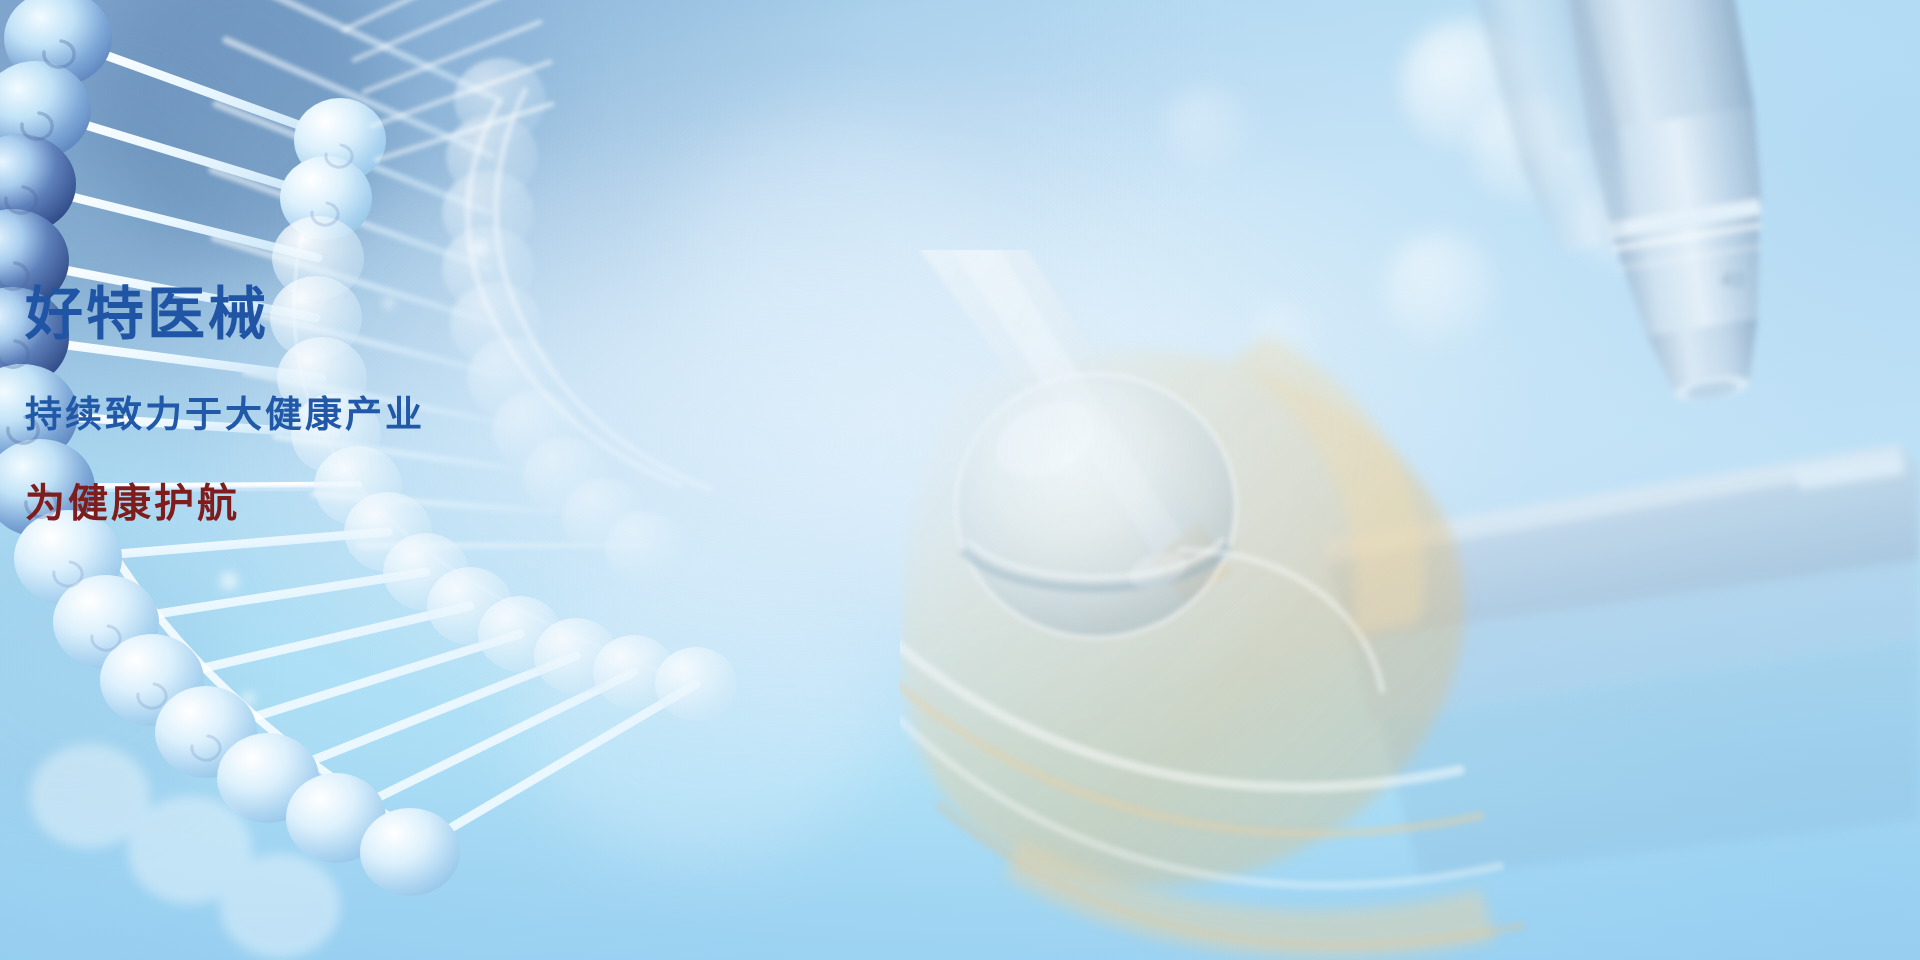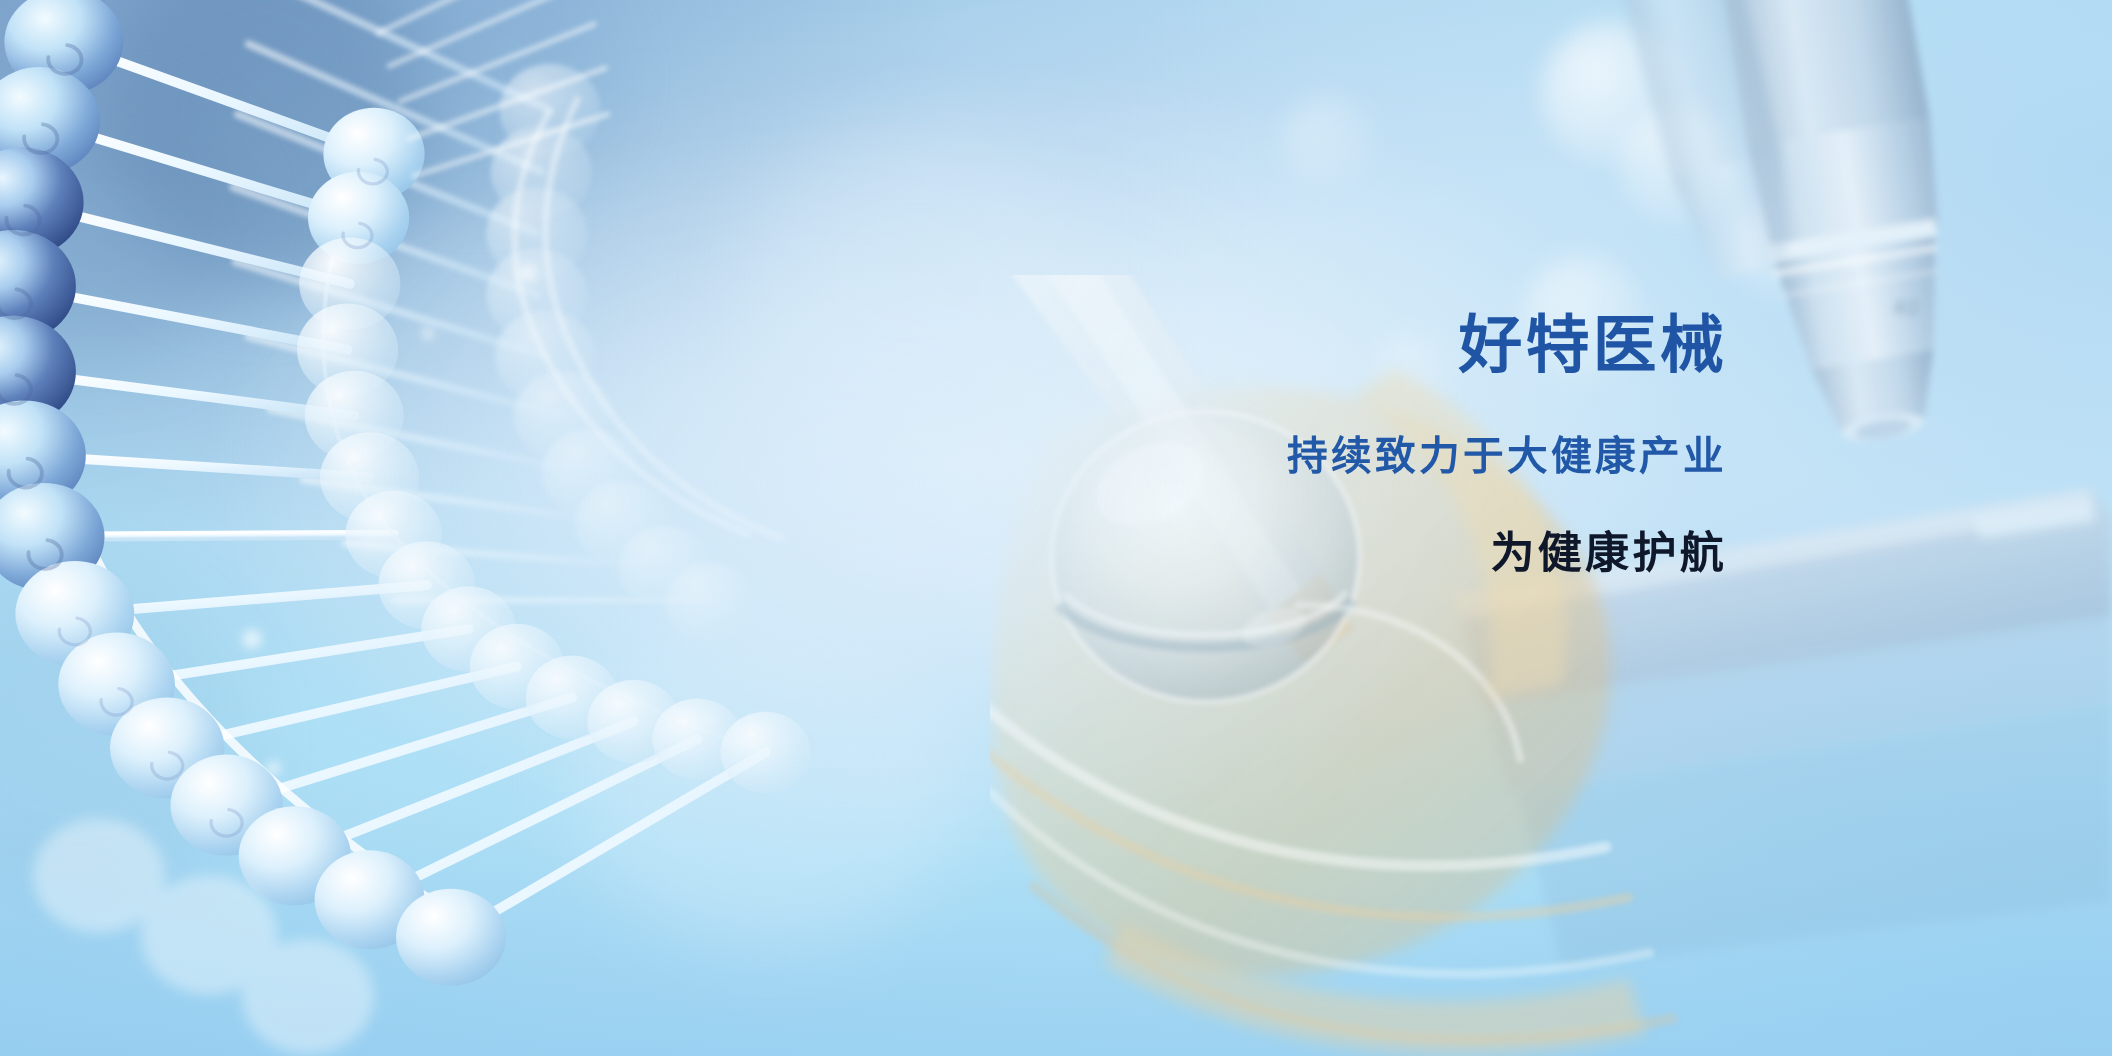--- a/index.html
+++ b/index.html
@@ -127,22 +127,23 @@
     pointer-events: none;
   }
 
   
   .copy {
     position: absolute;
     left: 0;
     top: 282;
     top: 282px;
     width: 1570px;
-    text-align: right;
+    text-align: left;
     z-index: 40;
+    padding-left: 25px;
   }
   .title {
     margin: 0;
     font-size: 58px;
     font-weight: 700;
     line-height: 1.12;
     letter-spacing: 3px;
     color: #1f55a4;
   }
   .subtitle {
@@ -152,21 +153,21 @@
     line-height: 1.2;
     letter-spacing: 3px;
     color: #2159a8;
   }
   .tagline {
     margin: 42px 0 0 0;
     font-size: 40px;
     font-weight: 700;
     line-height: 1.2;
     letter-spacing: 3px;
-    color: #0f172a;
+    color: #7f1d1d;
   }
 </style>
 </head>
 <body>
 
 <div class="banner">
 
   <div class="bg-base"></div>
   <div class="bg-tint-left"></div>
   <div class="bg-tint-topband"></div>

